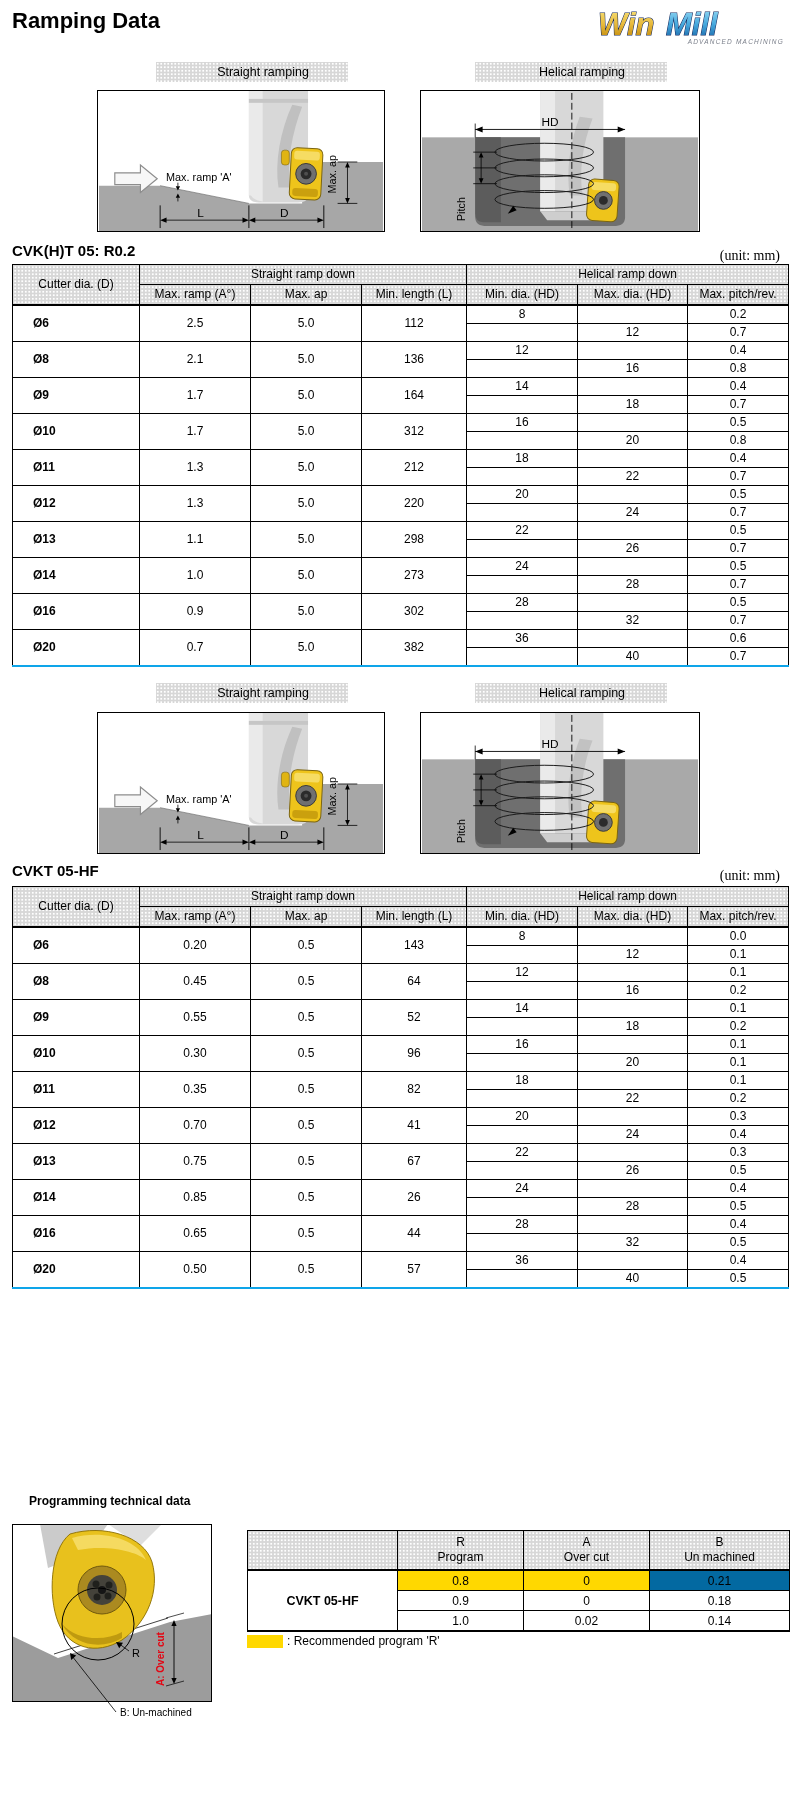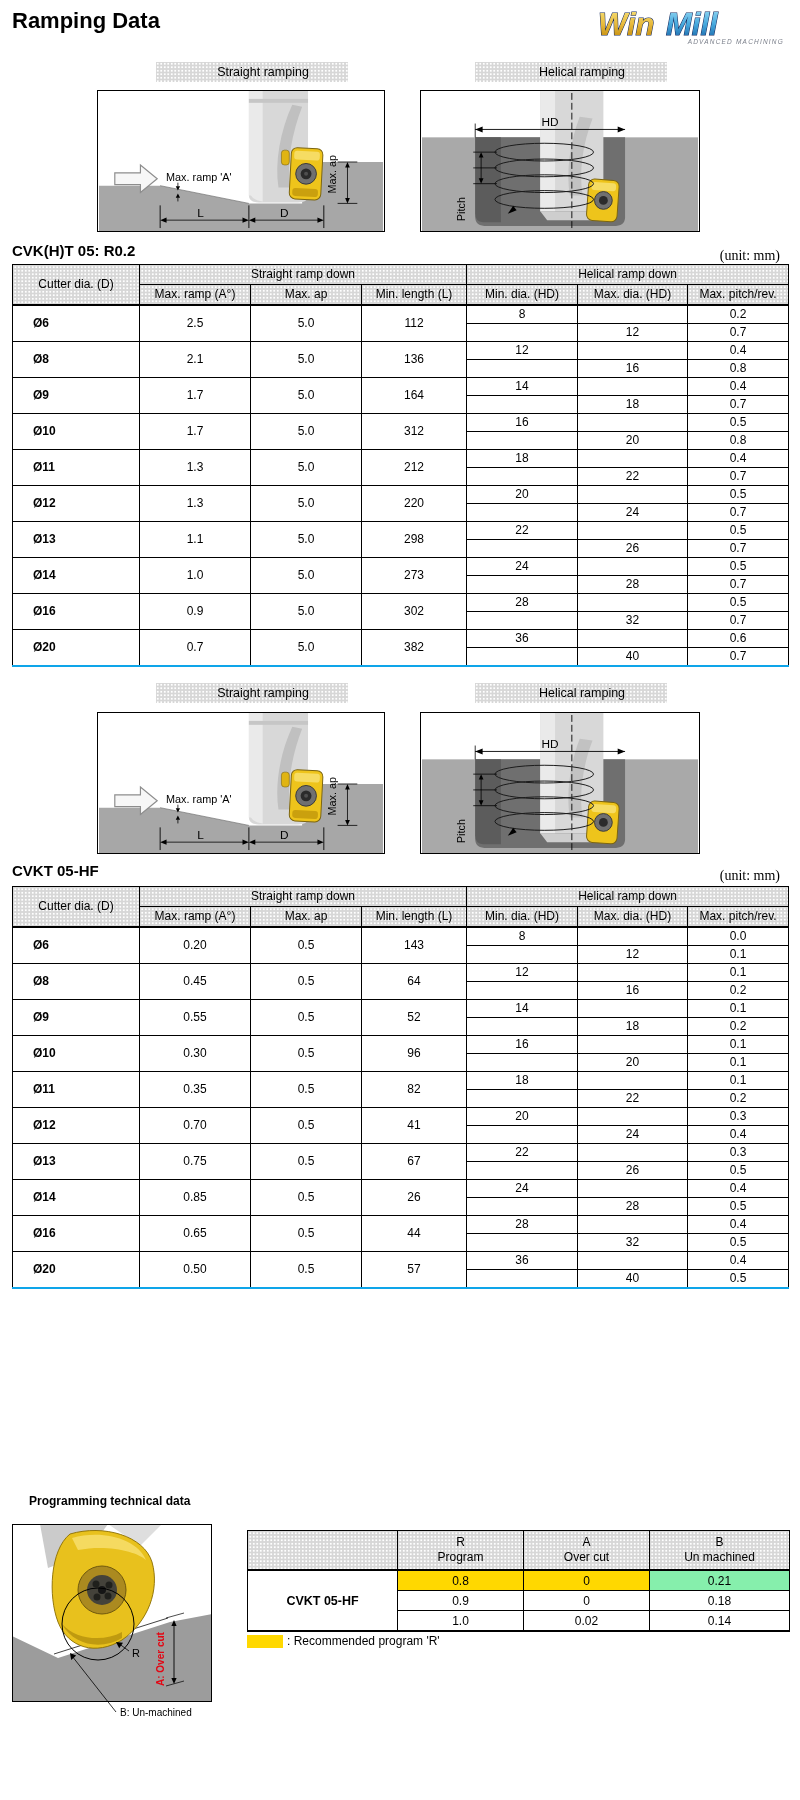--- a/index.html
+++ b/index.html
@@ -578,21 +578,21 @@
           <span>B</span>
           <span>Un machined</span>
         </th>
       </tr>
     </thead>
     <tbody>
         <tr>
           <td rowspan="3" class="plabel tex">CVKT 05-HF</td>
           <td style="background: rgb(255, 216, 0);">0.8</td>
           <td style="background: rgb(255, 216, 0);">0</td>
-          <td style="background: #86efac;">0.21</td>
+          <td style="background: #0369a1;">0.21</td>
         </tr>
         <tr>
           <td>0.9</td>
           <td>0</td>
           <td>0.18</td>
         </tr>
         <tr>
           <td>1.0</td>
           <td>0.02</td>
           <td>0.14</td>

